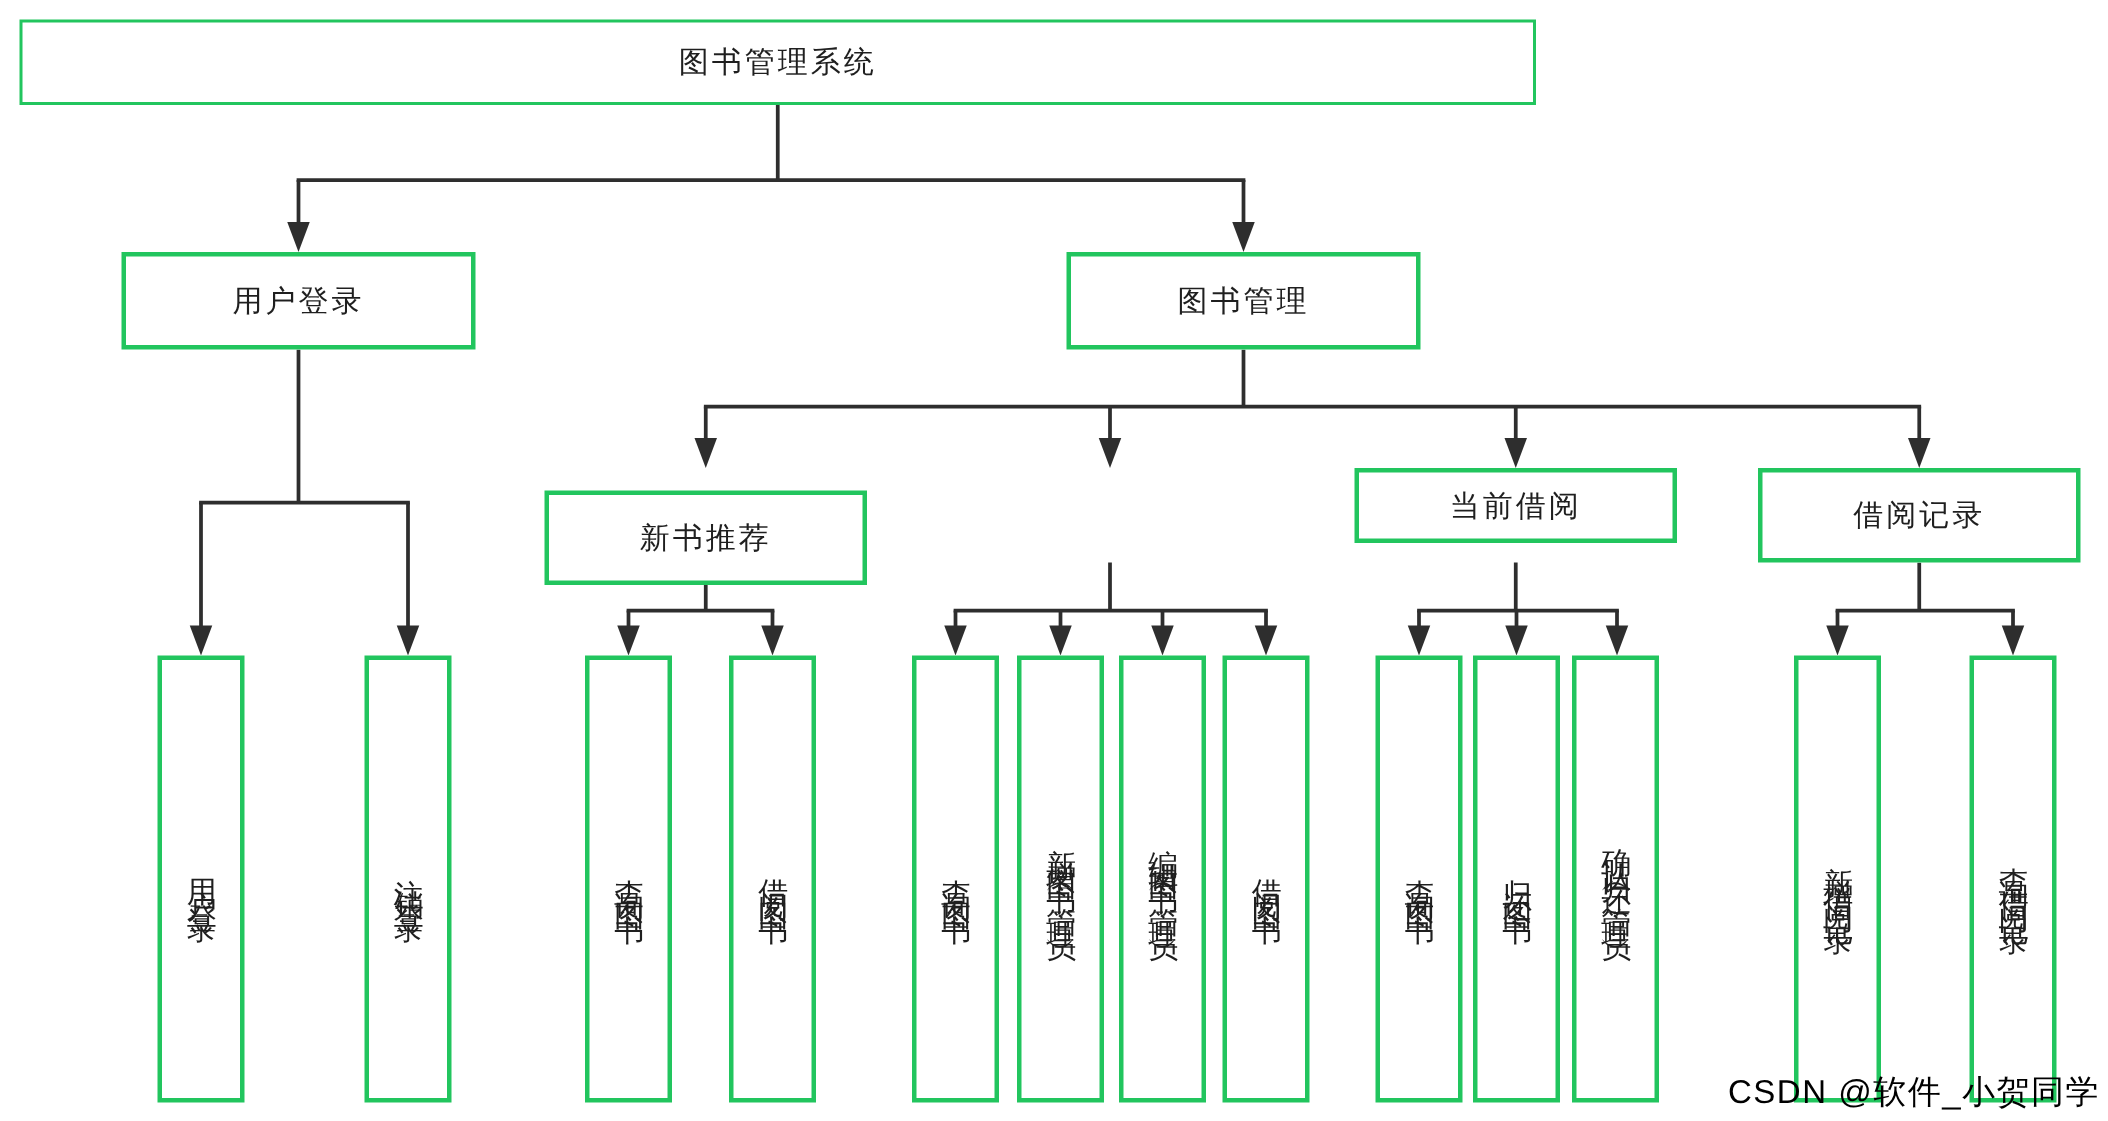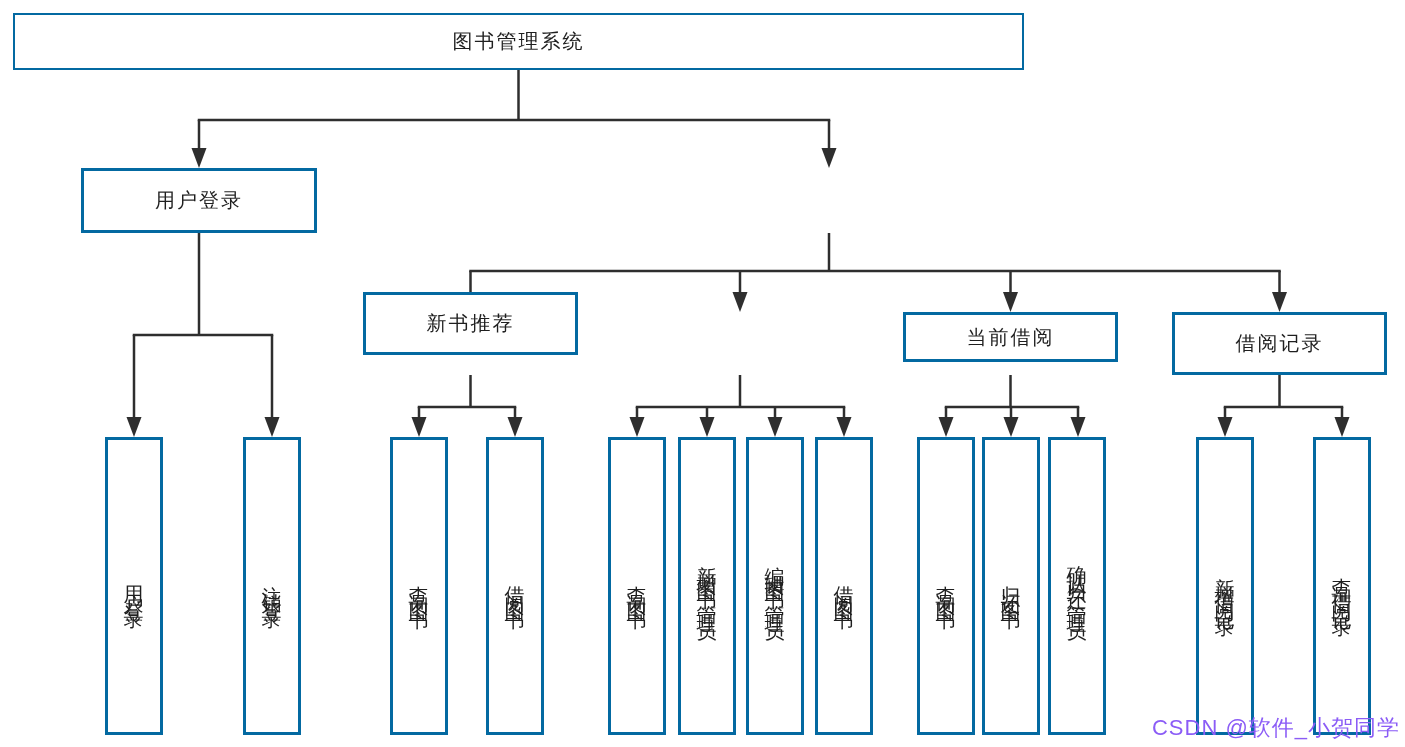--- a/index.html
+++ b/index.html
@@ -2,37 +2,37 @@
 <html><head>
 <meta charset="utf-8">
 <style>
   html,body{margin:0;padding:0;background:#ffffff;}
   .stage{
     position:relative;width:1405px;height:747px;background:#ffffff;overflow:hidden;
     font-family:"Liberation Sans","DejaVu Sans",sans-serif;color:#1f1f1f;
   }
   .box{
     position:absolute;box-sizing:border-box;background:#ffffff;
-    border:3px solid #0369a1;
+    border:3px solid #22c55e;
   }
   .hbox{
     display:flex;align-items:center;justify-content:center;
     font-size:20px;letter-spacing:2px;white-space:nowrap;
   }
   .root{border-width:2.5px;}
   .vbox{
     writing-mode:vertical-rl;text-orientation:mixed;
     text-align:center;font-size:20px;letter-spacing:8px;line-height:52px;
   }
   .connectors{position:absolute;left:0;top:0;pointer-events:none;}
   .connectors line{stroke:#2e2e2e;stroke-width:2.5;}
   .connectors polygon{fill:#2e2e2e;stroke:none;}
   .watermark{
     position:absolute;right:5px;bottom:4px;
-    font-size:22px;letter-spacing:1px;color:#8b5cf6;white-space:nowrap;
+    font-size:22px;letter-spacing:1px;color:#000000;white-space:nowrap;
   }
 </style>
 </head>
 <body>
 
 <div class="stage">
 
   <svg class="connectors" width="1405" height="747" viewBox="0 0 1405 747">
 
     <line x1="518.5" y1="70" x2="518.5" y2="120"></line>
@@ -91,22 +91,23 @@
     <line x1="1223.75" y1="407" x2="1343.25" y2="407"></line>
     <line x1="1225" y1="407" x2="1225" y2="421"></line>
     <polygon points="1217.5,417 1232.5,417 1225,437"></polygon>
     <line x1="1342" y1="407" x2="1342" y2="421"></line>
     <polygon points="1334.5,417 1349.5,417 1342,437"></polygon>
   </svg>
 
   <div class="box hbox root" style="left:13px;top:13px;width:1011px;height:57px">图书管理系统</div>
 
   <div class="box hbox" style="left:81px;top:168px;width:236px;height:65px">用户登录</div>
+  <div class="box hbox" style="left:711px;top:168px;width:236px;height:65px">图书管理</div>
 
-  <div class="box hbox" style="left:363px;top:292px;width:215px;height:63px">新书推荐</div>
+  <div class="box hbox" style="left:363px;top:327px;width:215px;height:63px">新书推荐</div>
   <div class="box hbox" style="left:903px;top:312px;width:215px;height:50px">当前借阅</div>
   <div class="box hbox" style="left:1172px;top:312px;width:215px;height:63px">借阅记录</div>
 
   <div class="box vbox" style="left:105px;top:437px;width:58px;height:298px">用户登录</div>
   <div class="box vbox" style="left:243px;top:437px;width:58px;height:298px">注销登录</div>
 
   <div class="box vbox" style="left:390px;top:437px;width:58px;height:298px">查询图书</div>
   <div class="box vbox" style="left:486px;top:437px;width:58px;height:298px">借阅图书</div>
 
   <div class="box vbox" style="left:608px;top:437px;width:58px;height:298px">查询图书</div>

